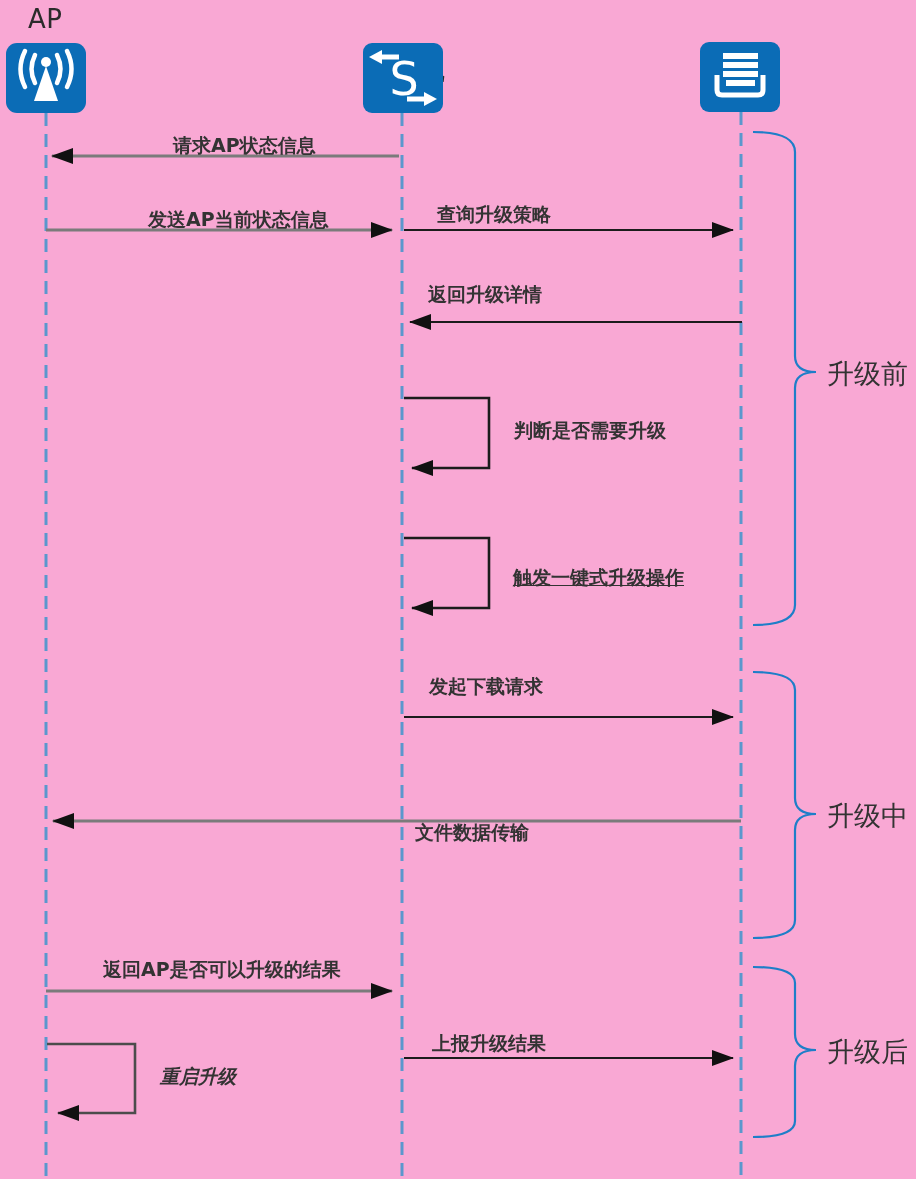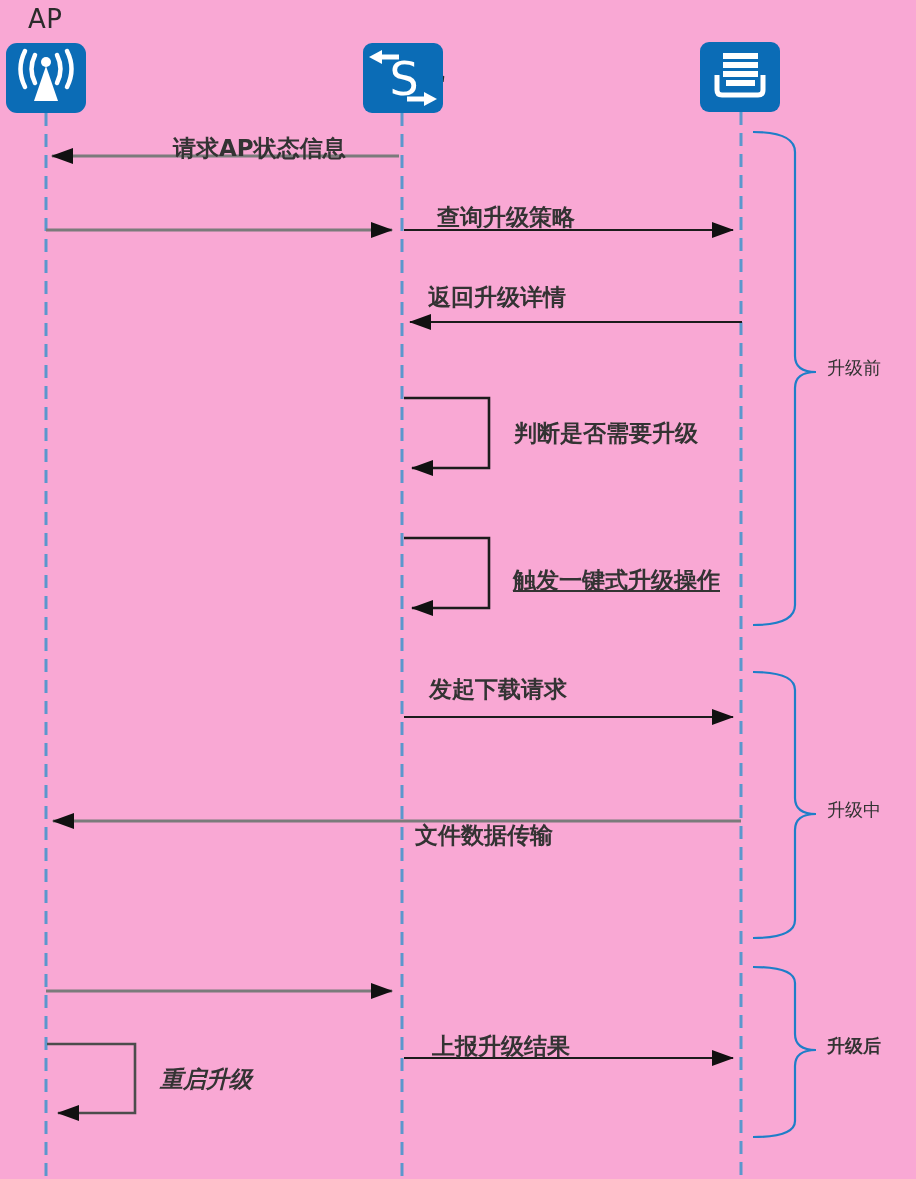--- a/index.html
+++ b/index.html
@@ -7,22 +7,22 @@
   .canvas {
     position:relative;
     width:916px; height:1179px;
     background:#f9a8d4;
     font-family:"DejaVu Sans","Liberation Sans",sans-serif;
     overflow:hidden;
   }
   .layer { position:absolute; left:0; top:0; }
   .lbl { position:absolute; white-space:nowrap; color:#333333; }
   .actor-lbl { font-size:26px; color:#2b2b2b; letter-spacing:0.5px; }
-  .msg-lbl { font-size:23px; font-weight:600; color:#333333; }
-  .phase-lbl { font-size:18px; color:#333333; }
+  .msg-lbl { font-size:19px; font-weight:600; color:#333333; }
+  .phase-lbl { font-size:27px; color:#333333; }
   .icon { position:absolute; }
 </style>
 </head>
 <body>
 
 <div class="canvas">
 
   <svg class="layer" width="916" height="1179" viewBox="0 0 916 1179">
     <defs>
       <marker id="ah" markerUnits="userSpaceOnUse" markerWidth="22" markerHeight="16" refX="21" refY="8" orient="auto">
@@ -84,26 +84,28 @@
   <svg class="icon" style="left:700px; top:42px;" width="80" height="70" viewBox="0 0 80 70">
     <rect x="0" y="0" width="80" height="70" rx="9" fill="#0b6cb6"></rect>
     <rect x="23" y="11" width="35" height="6" fill="#ffffff"></rect>
     <rect x="23" y="20" width="35" height="6" fill="#ffffff"></rect>
     <rect x="23" y="29" width="35" height="6" fill="#ffffff"></rect>
     <rect x="26" y="38" width="29" height="6" fill="#ffffff"></rect>
     <path d="M17 33 L17 48 Q17 53 22 53 L58 53 Q63 53 63 48 L63 33" stroke="#ffffff" stroke-width="5" fill="none"></path>
   </svg>
 
   <div class="lbl msg-lbl" style="left:173px; top:133px;">请求AP状态信息</div>
+  <div class="lbl msg-lbl" style="left:148px; top:207px;">发送AP当前状态信息</div>
   <div class="lbl msg-lbl" style="left:437px; top:202px;">查询升级策略</div>
   <div class="lbl msg-lbl" style="left:428px; top:282px;">返回升级详情</div>
   <div class="lbl msg-lbl" style="left:514px; top:418px;">判断是否需要升级</div>
   <div class="lbl msg-lbl" style="left:513px; top:565px;text-decoration:underline;">触发一键式升级操作</div>
   <div class="lbl msg-lbl" style="left:415px; top:674px;margin-left:14px;">发起下载请求</div>
   <div class="lbl msg-lbl" style="left:415px; top:780px;margin-top:40px;">文件数据传输</div>
+  <div class="lbl msg-lbl" style="left:103px; top:957px;">返回AP是否可以升级的结果</div>
   <div class="lbl msg-lbl" style="left:432px; top:1031px;">上报升级结果</div>
   <div class="lbl msg-lbl" style="left:160px; top:1064px;font-style:italic;">重启升级</div>
 
   <div class="lbl phase-lbl" style="left:827px; top:356px;">升级前</div>
   <div class="lbl phase-lbl" style="left:827px; top:798px;">升级中</div>
-  <div class="lbl phase-lbl" style="left:827px; top:1034px;font-weight:bold;">升级后</div>
+  <div class="lbl phase-lbl" style="left:827px; top:1034px;">升级后</div>
 
 </div>
 
 </body></html>

